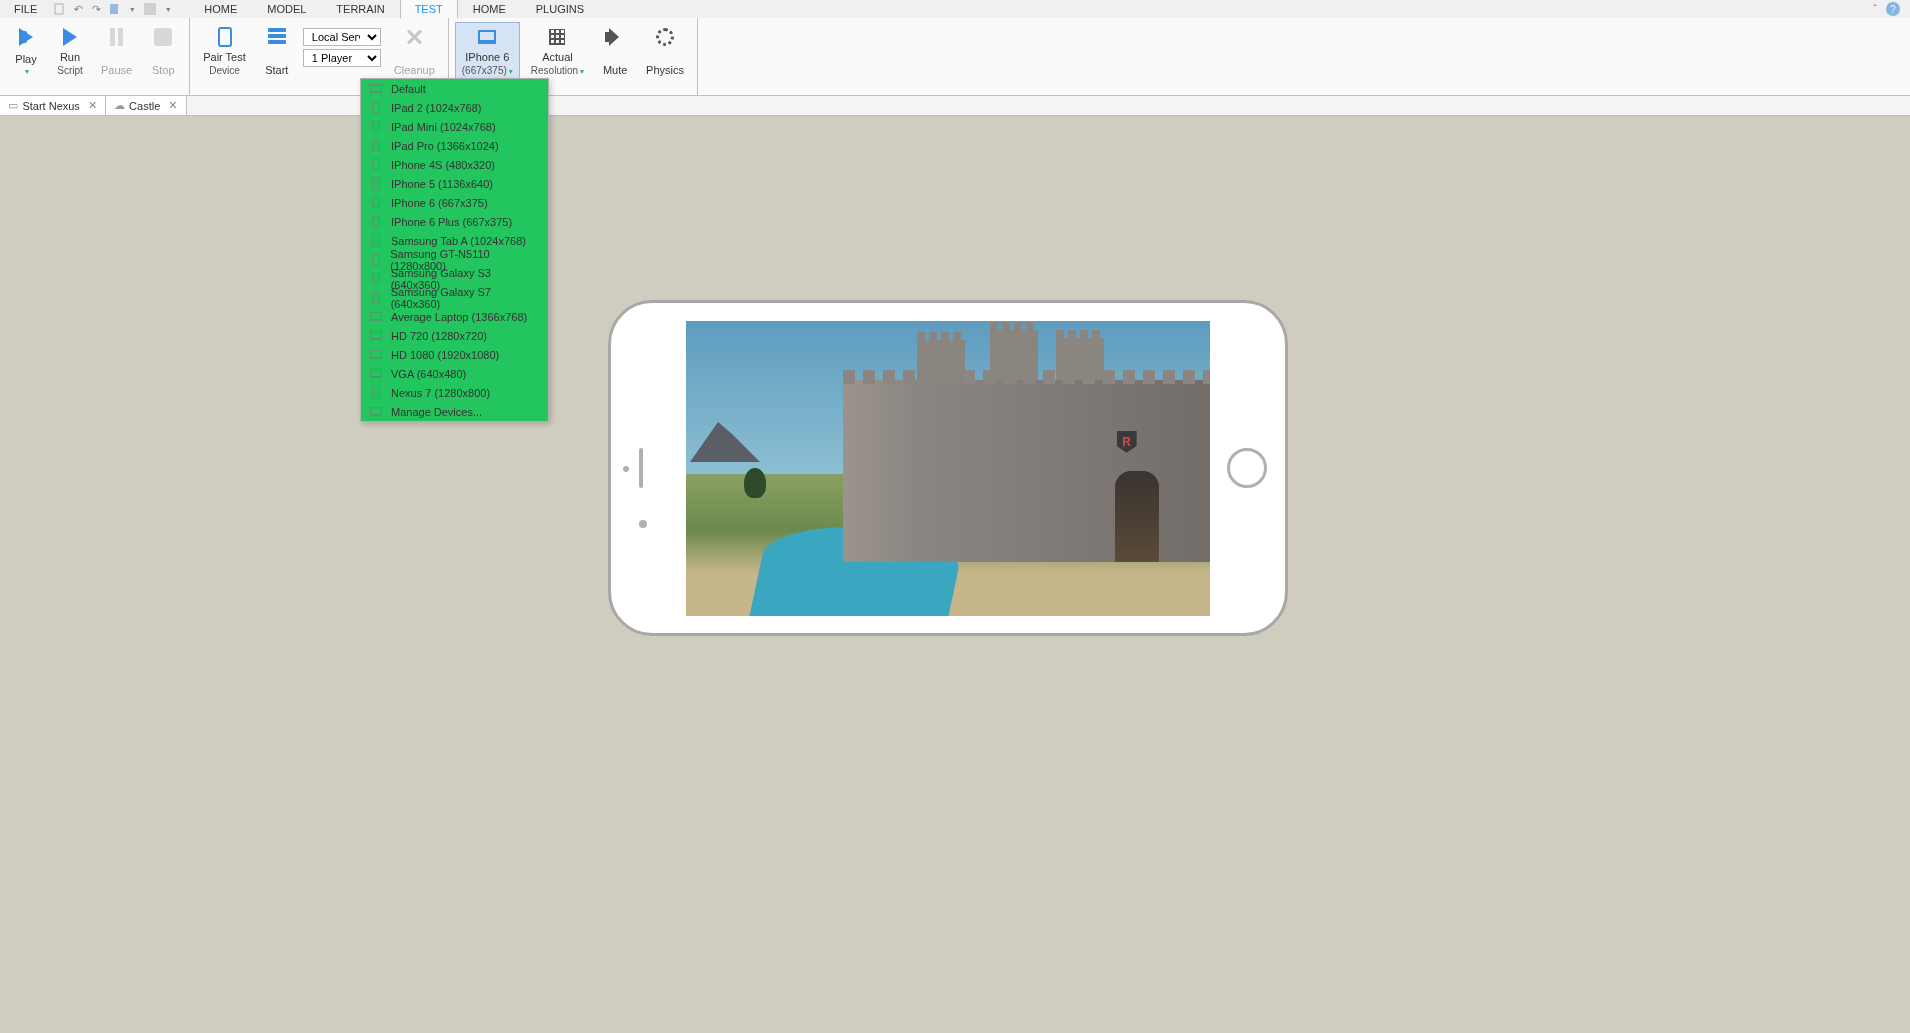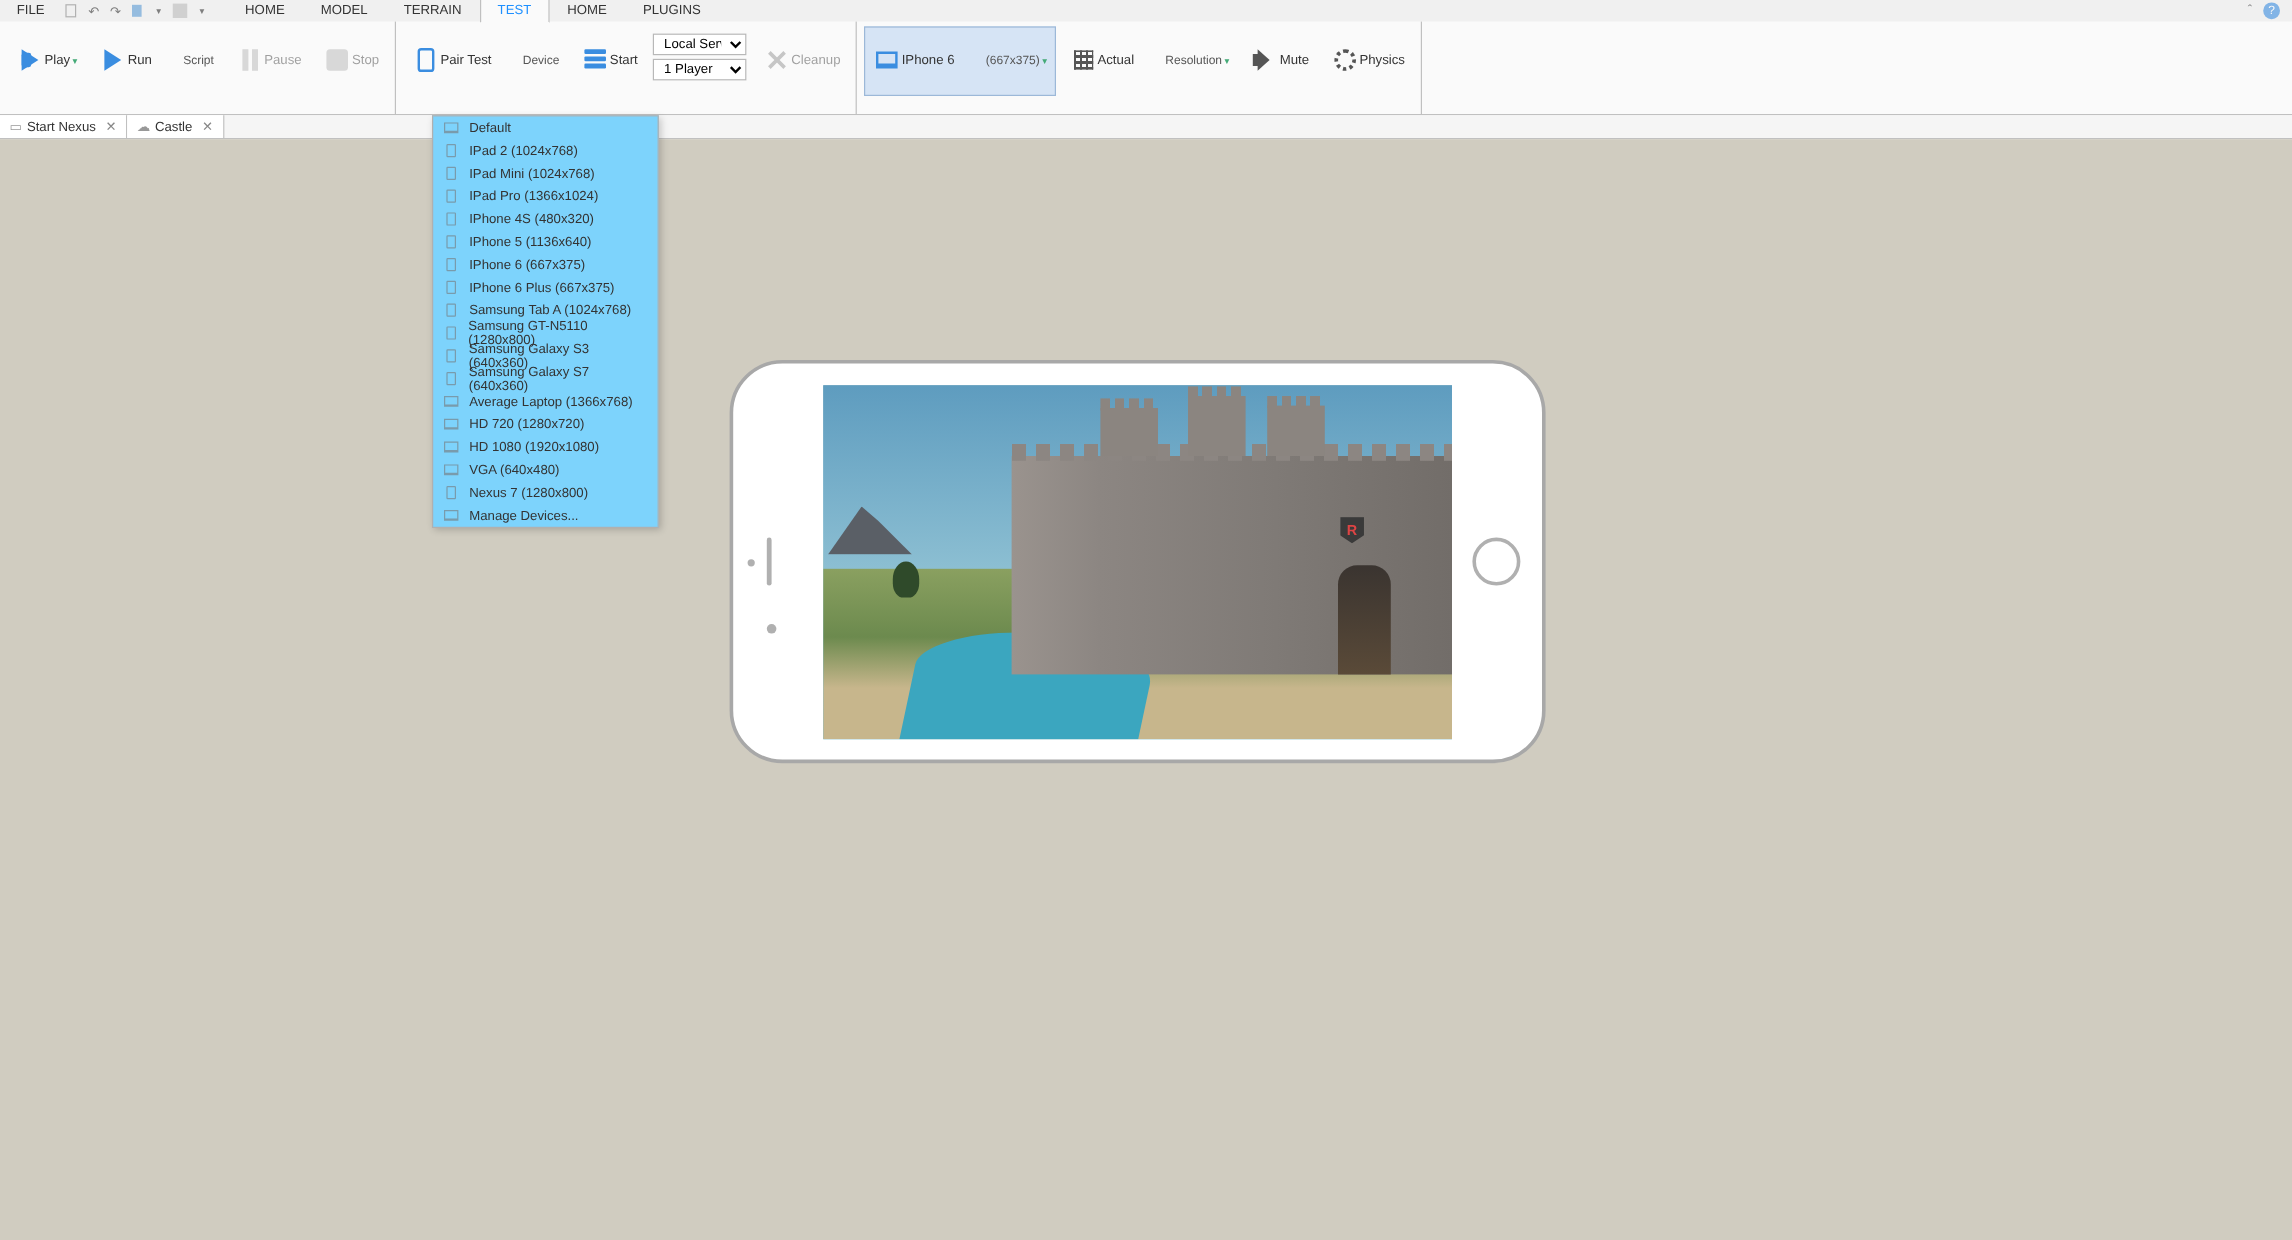--- a/index.html
+++ b/index.html
@@ -13,36 +13,36 @@
   .menu-tabs { display: flex; gap: 0; margin-left: 8px; }
   .menu-tab { padding: 3px 14px; cursor: pointer; border: 1px solid transparent; }
   .menu-tab.active { background: #fafafa; border: 1px solid #c0c0c0; border-bottom-color: #fafafa; color: #1e90ff; }
   .menu-right { margin-left: auto; display: flex; gap: 4px; align-items: center; padding-right: 6px;}
   
   
   .ribbon { height: 78px; background: #fafafa; border-bottom: 1px solid #c0c0c0; display: flex; }
   .ribbon-group { border-right: 1px solid #c0c0c0; display: flex; flex-direction: column; }
   .ribbon-group-content { flex: 1; display: flex; align-items: flex-start; padding: 4px 6px; gap: 4px; }
   .ribbon-group-label { font-size: 11px; text-align: center; color: #555; padding-bottom: 2px; margin-top: 40px; }
-  .ribbon-btn { display: flex; align-items: center; justify-content: space-between; padding: 2px 6px; cursor: pointer; min-width: 40px; font-size: 11px; line-height: 1.2; border: 1px solid transparent; height: 58px; }
+  .ribbon-btn { display: flex; flex-direction: column; align-items: center; justify-content: space-between; padding: 2px 6px; cursor: pointer; min-width: 40px; font-size: 11px; line-height: 1.2; border: 1px solid transparent; height: 58px; }
   .ribbon-btn.highlight { background: #d6e4f5; border-color: #9cb8d8; }
   .ribbon-btn .icon { width: 24px; height: 24px; margin-bottom: 2px; display:flex; align-items:center; justify-content:center; }
-  .ribbon-btn .sub { font-size: 10px; color: #555; margin-left: 26px; }
+  .ribbon-btn .sub { font-size: 10px; color: #555; }
   .ribbon-btn .dropdown-arrow { font-size: 8px; color: #4a7; margin-left: 2px;}
   .ribbon-btn.disabled { opacity: .45; }
   .stacked-selects { display:flex; flex-direction:column; gap:3px; padding:6px 2px;}
   .mini-select { font-size: 11px; height: 18px; border:1px solid #b8b8b8; background:#fff; padding:0 4px; width: 78px;}
   
   
   .doc-tabs { height: 20px; background: #f5f5f5; border-bottom: 1px solid #c0c0c0; display: flex; font-size: 11px; }
   .doc-tab { padding: 2px 8px; border-right: 1px solid #c0c0c0; display: flex; align-items: center; gap: 4px; background: #fff; cursor: pointer; }
   .doc-tab .close { font-size: 11px; color: #888; margin-left: 4px; cursor:pointer;}
   
   
-  .device-dropdown { position: absolute; left: 360px; top: 96px; width: 189px; background: #7dd3fc; border: 1px solid #b0b0b0; box-shadow: 2px 2px 6px rgba(0,0,0,.2); z-index: 100; font-size: 11px;}
+  .device-dropdown { position: absolute; left: 360px; top: 78px; width: 189px; background: #22c55e; border: 1px solid #b0b0b0; box-shadow: 2px 2px 6px rgba(0,0,0,.2); z-index: 100; font-size: 11px;}
   .dd-item { display: flex; align-items: center; gap: 8px; padding: 3px 8px; height: 19px; cursor: pointer; }
   .dd-item .dd-icon { width: 14px; height: 12px; display:flex; align-items:center; justify-content:center; opacity:.6;}
   
   
   .viewport { position: relative; width: 100%; height: calc(100% - 116px); background: #d0ccc0; }
   .phone { position: absolute; left: 608px; top: 184px; width: 680px; height: 336px; background: #fff; border: 3px solid #a8a8a8; border-radius: 44px; display: flex; align-items: center; justify-content: center; }
   .phone .home-btn { position: absolute; right: 18px; top: 50%; transform: translateY(-50%); width: 40px; height: 40px; border: 3px solid #b0b0b0; border-radius: 50%; }
   .phone .speaker { position: absolute; left: 28px; top: 50%; transform: translateY(-50%); width: 4px; height: 40px; background: #b0b0b0; border-radius: 3px;}
   .phone .camera { position: absolute; left: 28px; top: calc(50% + 52px); width: 8px; height: 8px; background: #b0b0b0; border-radius: 50%;}
   .phone .sensor { position: absolute; left: 12px; top: calc(50% - 2px); width: 6px; height: 6px; background: #b0b0b0; border-radius: 50%;}

